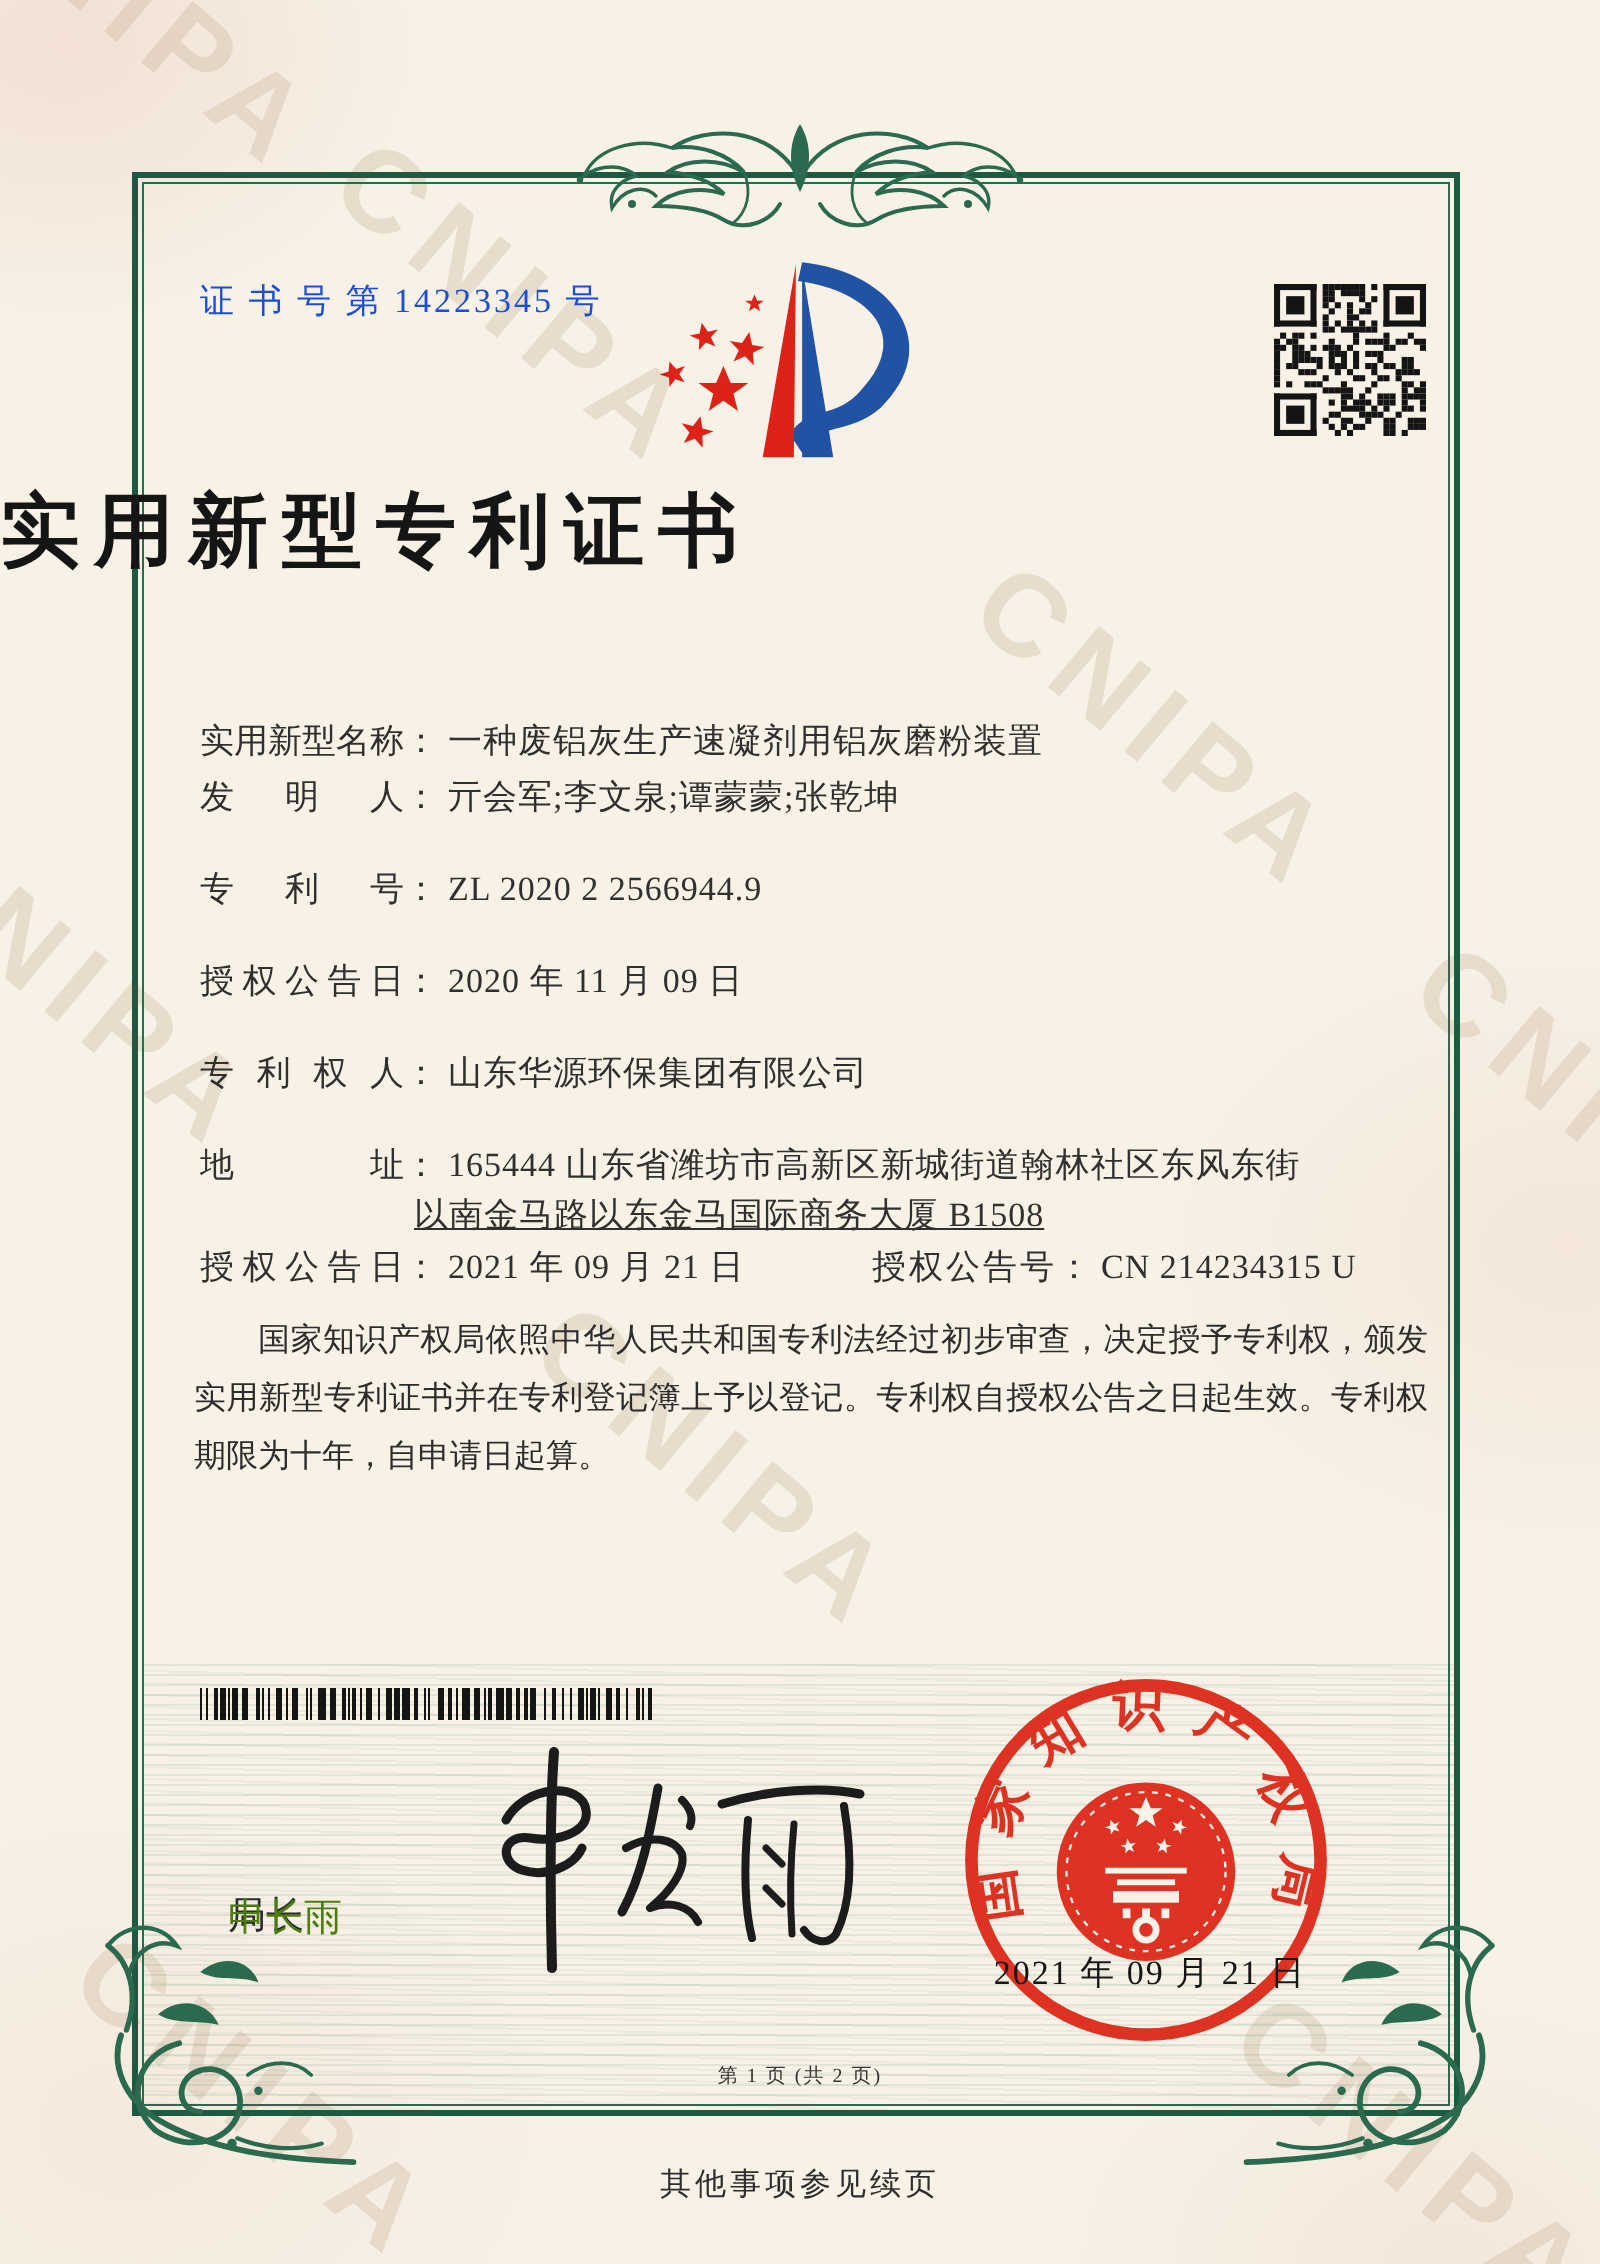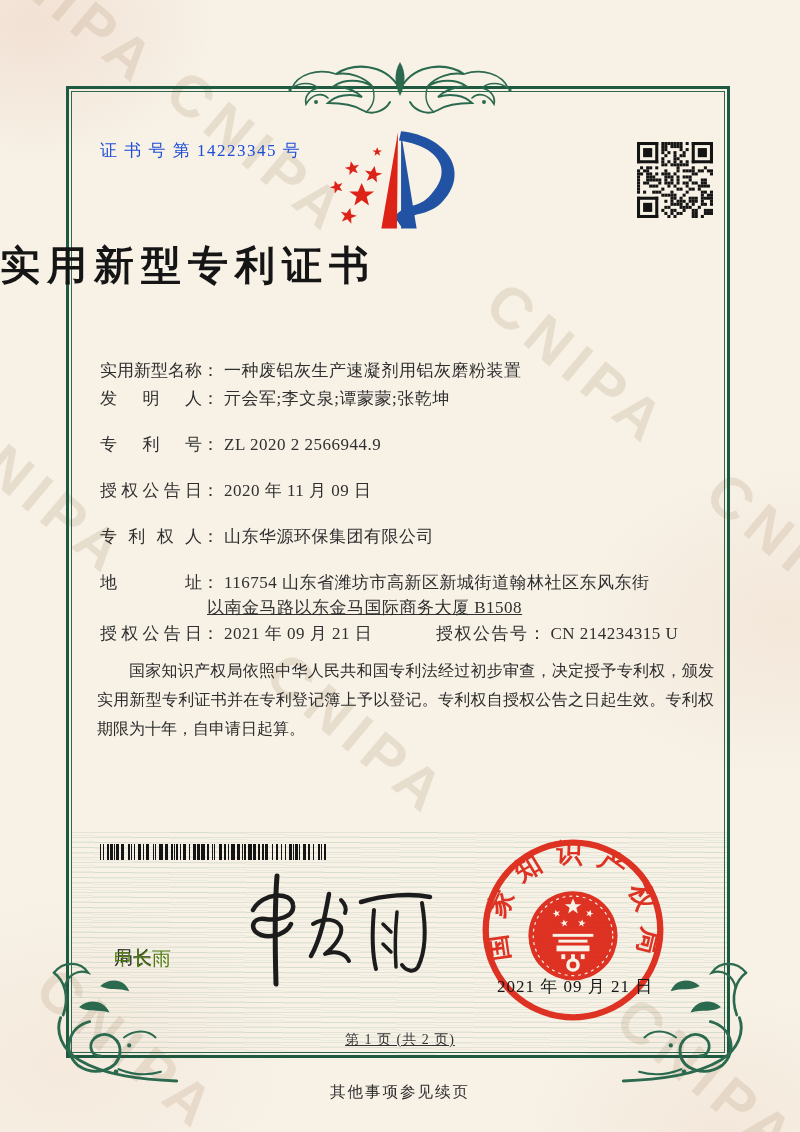--- a/index.html
+++ b/index.html
@@ -45,21 +45,21 @@
   .paras{position:absolute;left:97px;top:656px;width:617px;z-index:3;
     font-size:16px;line-height:29px;color:#2d2d2d;text-align:justify;}
   .paras p{margin:0;text-indent:2em;}
   .barcode{position:absolute;left:100px;top:844px;width:228px;height:16px;z-index:3;}
   .sign-title{position:absolute;left:114px;top:913px;font-size:19px;color:#2b2b2b;z-index:3;margin-top:32px;}
   .sign-name{position:absolute;left:114px;top:946px;font-size:19px;color:#4d7c0f;z-index:3;}
   .signature{position:absolute;left:225px;top:870px;width:215px;height:118px;z-index:4;}
   .seal{position:absolute;left:476px;top:833px;width:194px;height:194px;z-index:3;opacity:.96;}
   .seal-date{position:absolute;left:494px;top:975px;width:162px;text-align:center;
     font-size:17px;color:#161616;letter-spacing:1px;z-index:4;}
-  .page-num{position:absolute;left:0;top:1031px;width:100%;text-align:center;font-size:14px;color:#333;z-index:3;letter-spacing:1px;text-decoration:underline;}
+  .page-num{position:absolute;left:0;top:1031px;width:100%;text-align:center;font-size:10px;color:#333;z-index:3;letter-spacing:1px;}
   .continuation{position:absolute;left:0;top:1082px;width:100%;text-align:center;font-size:15.5px;color:#2e2e2e;z-index:3;letter-spacing:2px;}
   .orn{position:absolute;z-index:4;pointer-events:none;}
   .orn-top{left:278px;top:52px;width:244px;height:72px;}
   .orn-bl{left:50px;top:953px;width:132px;height:132px;}
   .orn-br{left:618px;top:953px;width:132px;height:132px;transform:scaleX(-1);}
 </style>
 </head>
 <body>
 
 <div class="bg-tint"></div>
@@ -377,21 +377,21 @@
   <div class="row" style="top:92px;">
     <span class="lbl">专利号</span><span>：</span><span class="val">ZL 2020 2 2566944.9</span>
   </div>
   <div class="row" style="top:138px;">
     <span class="lbl">授权公告日</span><span>：</span><span class="val">2020 年 11 月 09 日</span>
   </div>
   <div class="row" style="top:184px;">
     <span class="lbl">专利权人</span><span>：</span><span class="val">山东华源环保集团有限公司</span>
   </div>
   <div class="row" style="top:230px;">
-    <span class="lbl">地址</span><span>：</span><span class="val">116754 山东省潍坊市高新区新城街道翰林社区东风东街</span>
+    <span class="lbl">地址</span><span>：</span><span class="val">165444 山东省潍坊市高新区新城街道翰林社区东风东街</span>
     <span class="addr2">以南金马路以东金马国际商务大厦 B1508</span>
   </div>
   <div class="row" style="top:281px;">
     <span class="lbl">授权公告日</span><span>：</span><span class="val-fixed">2021 年 09 月 21 日</span><span class="lbl2">授权公告号</span><span>：</span><span class="val">CN 214234315 U</span>
   </div>
 </div>
 
 <div class="paras">
   <p>国家知识产权局依照中华人民共和国专利法经过初步审查，决定授予专利权，颁发实用新型专利证书并在专利登记簿上予以登记。专利权自授权公告之日起生效。专利权期限为十年，自申请日起算。</p>
 </div>

